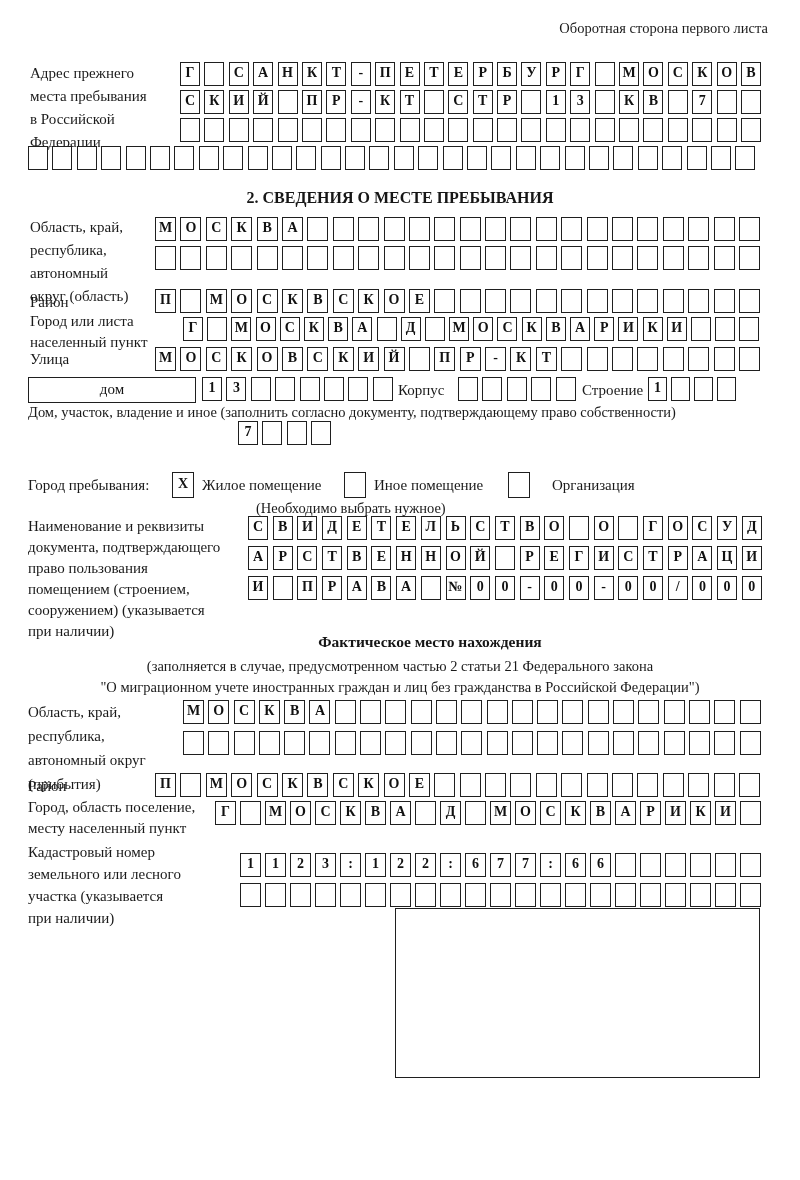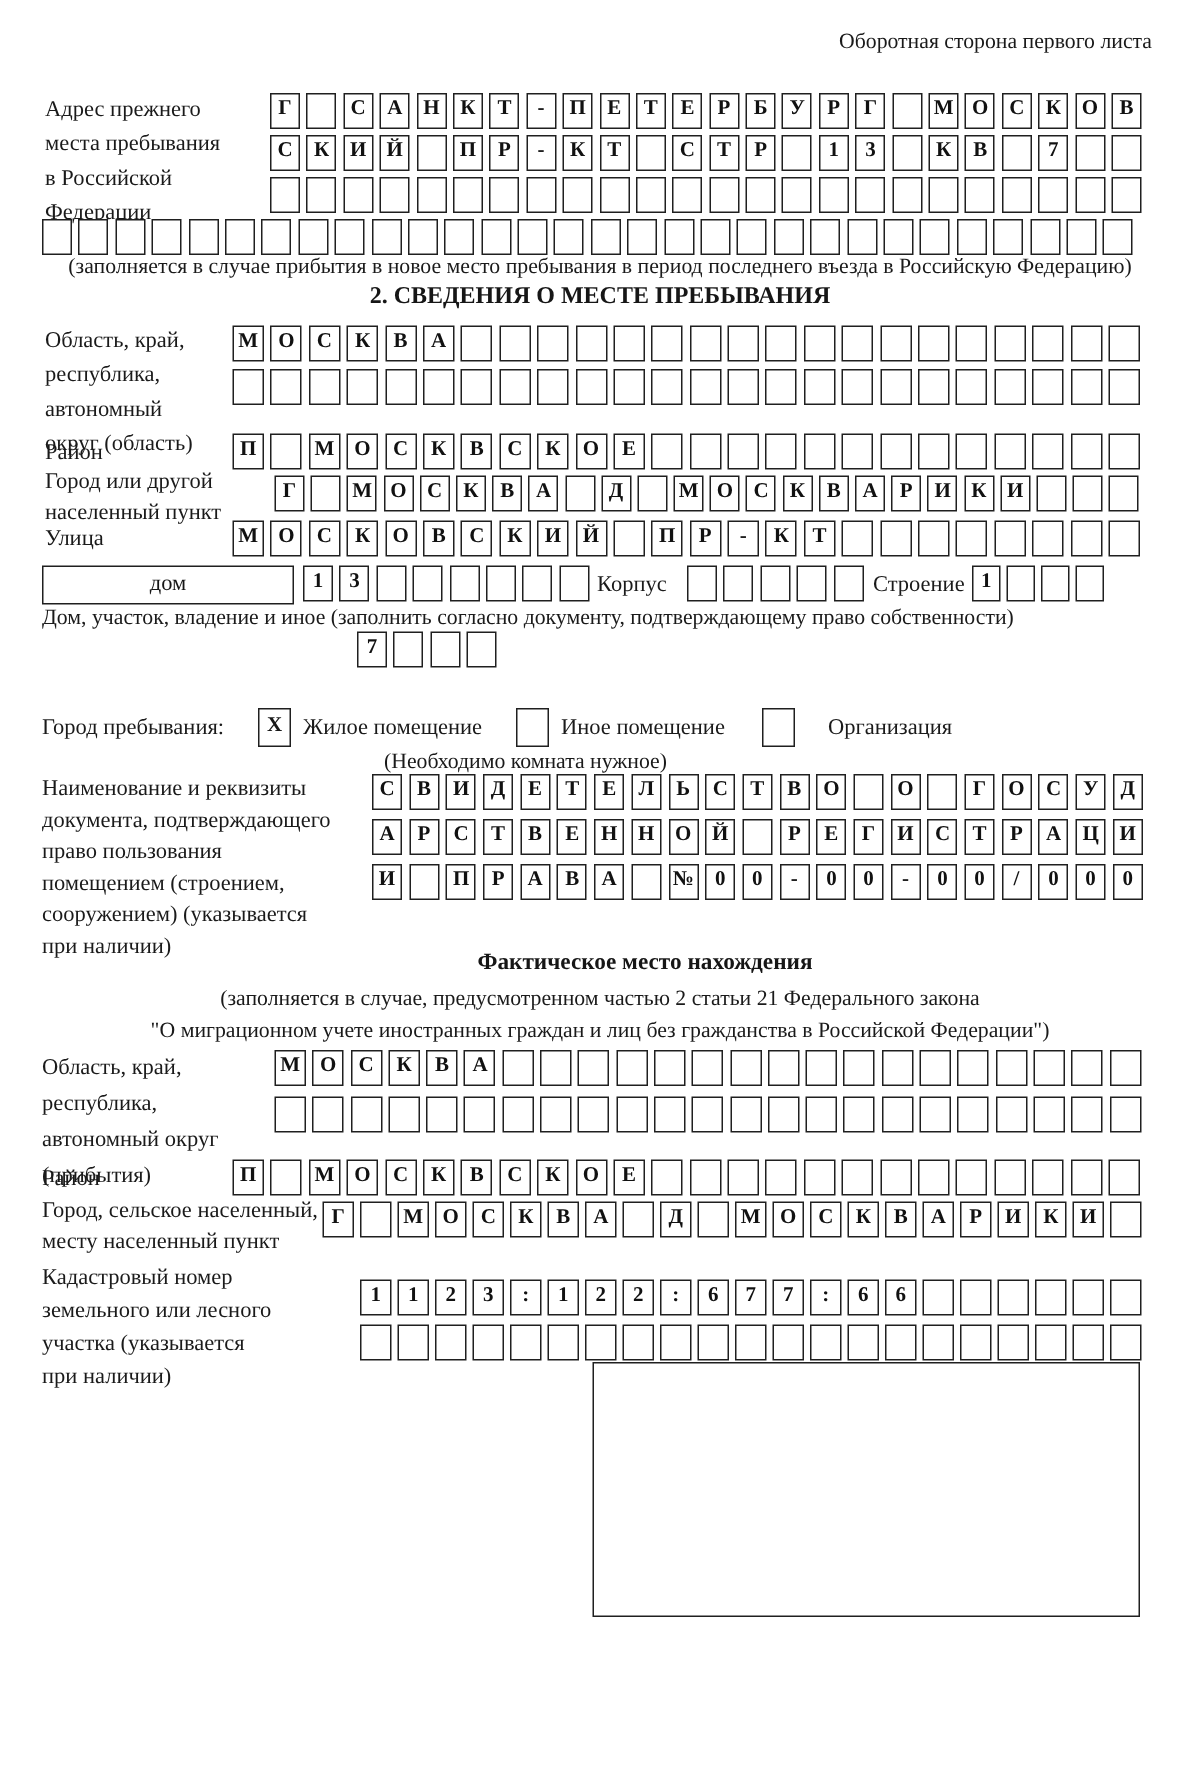--- a/index.html
+++ b/index.html
@@ -35,65 +35,64 @@
 
 <div class="sheet">
 
   <div class="abs note" style="top:20px;right:32px;">Оборотная сторона первого листа</div>
 
   <div class="abs lbl" style="left:30px;top:64px;">Адрес прежнего</div>
   <div class="abs lbl" style="left:30px;top:87px;">места пребывания</div>
   <div class="abs lbl" style="left:30px;top:110px;">в Российской</div>
   <div class="abs lbl" style="left:30px;top:133px;">Федерации</div>
 
-  <div class="abs note centered" style="top:170px;">(заполняется в случае прибытия в новое место пребывания в период последнего въезда в Российскую Федерацию)</div>
 
   <div class="abs title centered" style="top:189px;">2. СВЕДЕНИЯ О МЕСТЕ ПРЕБЫВАНИЯ</div>
 
   <div class="abs lbl" style="left:30px;top:218px;">Область, край,</div>
   <div class="abs lbl" style="left:30px;top:241px;">республика,</div>
   <div class="abs lbl" style="left:30px;top:264px;">автономный</div>
   <div class="abs lbl" style="left:30px;top:287px;">округ (область)</div>
   <div class="abs lbl" style="left:30px;top:293px;">Район</div>
-  <div class="abs lbl" style="left:30px;top:312px;">Город или другой</div>
+  <div class="abs lbl" style="left:30px;top:312px;">Город или листа</div>
   <div class="abs lbl" style="left:30px;top:333px;">населенный пункт</div>
   <div class="abs lbl" style="left:30px;top:350px;">Улица</div>
 
   <div class="widebox" style="left:28px;top:377px;width:168px;">дом</div>
   <div class="abs lbl" style="left:398px;top:381px;">Корпус</div>
   <div class="abs lbl" style="left:582px;top:381px;">Строение</div>
   <div class="abs note" style="left:28px;top:404px;">Дом, участок, владение и иное (заполнить согласно документу, подтверждающему право собственности)</div>
 
 
   <div class="abs lbl" style="left:28px;top:476px;">Город пребывания:</div>
   <div class="ckbox" style="left:172px;top:472px;">X</div>
   <div class="abs lbl" style="left:202px;top:476px;">Жилое помещение</div>
   <div class="ckbox" style="left:344px;top:472px;"></div>
   <div class="abs lbl" style="left:374px;top:476px;">Иное помещение</div>
   <div class="ckbox" style="left:508px;top:472px;"></div>
   <div class="abs lbl" style="left:552px;top:476px;">Организация</div>
-  <div class="abs note" style="left:256px;top:500px;">(Необходимо комната нужное)</div>
+  <div class="abs note" style="left:256px;top:500px;">(Необходимо выбрать нужное)</div>
 
   <div class="abs lbl" style="left:28px;top:517px;">Наименование и реквизиты</div>
   <div class="abs lbl" style="left:28px;top:538px;">документа, подтверждающего</div>
   <div class="abs lbl" style="left:28px;top:559px;">право пользования</div>
   <div class="abs lbl" style="left:28px;top:580px;">помещением (строением,</div>
   <div class="abs lbl" style="left:28px;top:601px;">сооружением) (указывается</div>
   <div class="abs lbl" style="left:28px;top:622px;">при наличии)</div>
 
   <div class="abs subtitle centered" style="top:633px;padding-left:30px;">Фактическое место нахождения</div>
   <div class="abs note centered" style="top:658px;">(заполняется в случае, предусмотренном частью 2 статьи 21 Федерального закона</div>
   <div class="abs note centered" style="top:679px;">"О миграционном учете иностранных граждан и лиц без гражданства в Российской Федерации")</div>
 
   <div class="abs lbl" style="left:28px;top:703px;">Область, край,</div>
   <div class="abs lbl" style="left:28px;top:727px;">республика,</div>
   <div class="abs lbl" style="left:28px;top:751px;">автономный округ</div>
   <div class="abs lbl" style="left:28px;top:775px;">(прибытия)</div>
   <div class="abs lbl" style="left:28px;top:777px;">Район</div>
-  <div class="abs lbl" style="left:28px;top:798px;">Город, сельское населенный,</div>
+  <div class="abs lbl" style="left:28px;top:798px;">Город, область поселение,</div>
   <div class="abs lbl" style="left:28px;top:819px;">месту населенный пункт</div>
 
   <div class="abs lbl" style="left:28px;top:843px;">Кадастровый номер</div>
   <div class="abs lbl" style="left:28px;top:865px;">земельного или лесного</div>
   <div class="abs lbl" style="left:28px;top:887px;">участка (указывается</div>
   <div class="abs lbl" style="left:28px;top:909px;">при наличии)</div>
 
   <div class="bigbox" style="left:395px;top:908px;width:365px;height:170px;"></div>
 
   <div id="rows-host">

